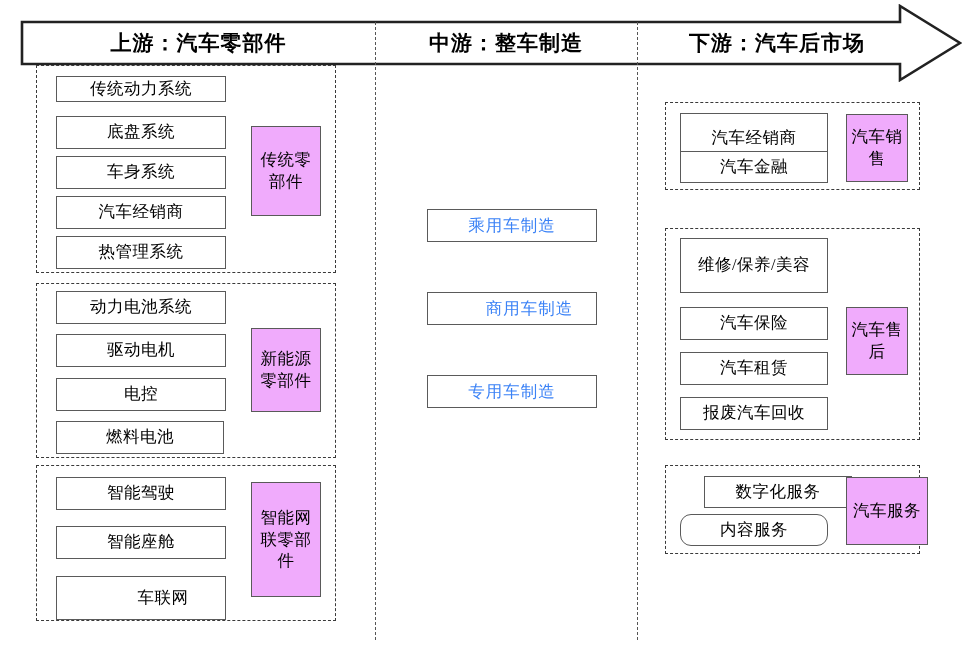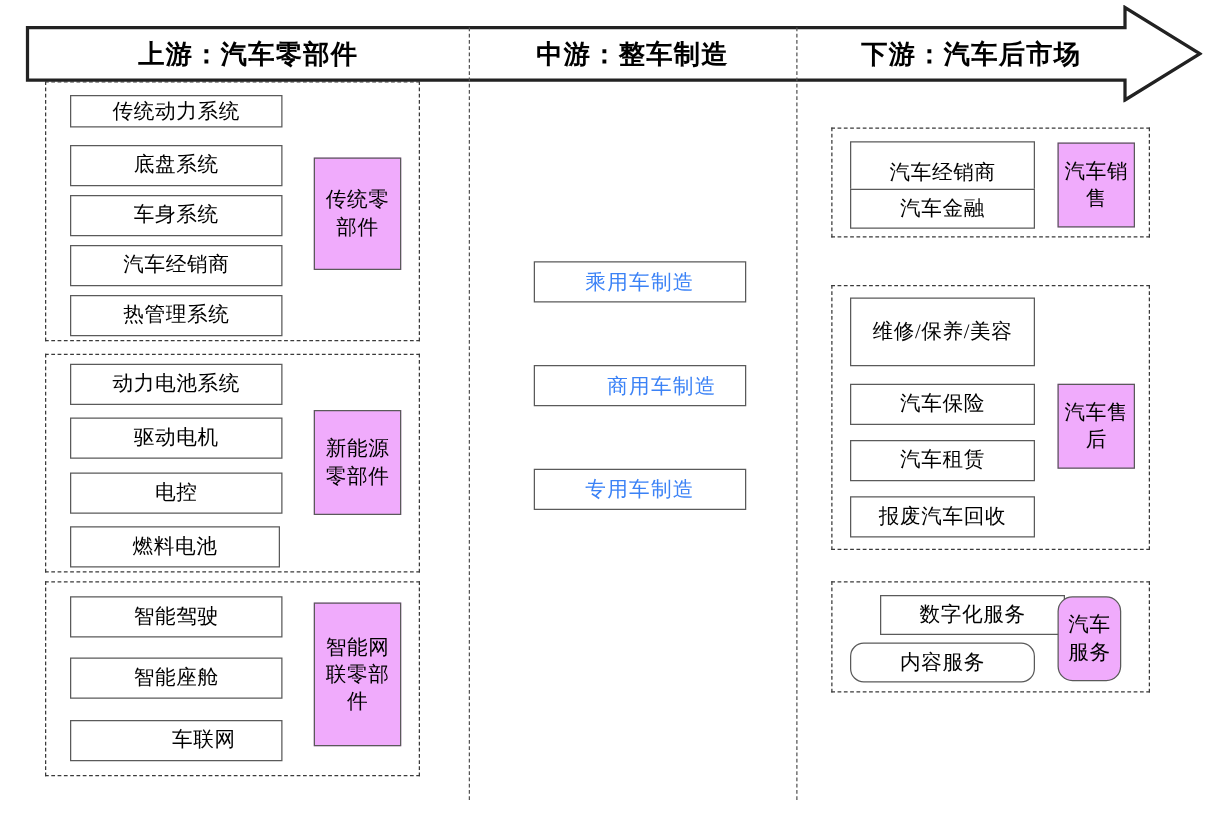--- a/index.html
+++ b/index.html
@@ -147,21 +147,21 @@
   <div class="item-box" style="left:56px; top:421px; width:168px; height:33px;">燃料电池</div>
 
   <div class="cat-box" style="left:251px; top:328px; width:70px; height:84px;">
     <span>新能源零部件</span>
   </div>
 
   <div class="group" style="left:36px; top:465px; width:300px; height:156px;"></div>
 
   <div class="item-box" style="left:56px; top:477px; width:170px; height:33px;">智能驾驶</div>
   <div class="item-box" style="left:56px; top:526px; width:170px; height:33px;">智能座舱</div>
-  <div class="item-box" style="left:56px; top:576px; width:170px; height:33px;padding-left:48px;">车联网</div>
+  <div class="item-box" style="left:56px; top:576px; width:170px; height:44px;padding-left:48px;">车联网</div>
 
   <div class="cat-box" style="left:251px; top:482px; width:70px; height:115px;">
     <span>智能网联零部件</span>
   </div>
 
   <div class="mid-box" style="left:427px; top:209px; width:170px; height:33px;">乘用车制造</div>
   <div class="mid-box" style="left:427px; top:292px; width:170px; height:33px;padding-left:35px;">商用车制造</div>
   <div class="mid-box" style="left:427px; top:375px; width:170px; height:33px;">专用车制造</div>
 
   <div class="group" style="left:665px; top:102px; width:255px; height:88px;"></div>
@@ -182,17 +182,17 @@
 
   <div class="cat-box" style="left:846px; top:307px; width:62px; height:68px;">
     <span>汽车售后</span>
   </div>
 
   <div class="group" style="left:665px; top:465px; width:255px; height:89px;"></div>
 
   <div class="item-box" style="left:680px; top:476px; width:148px; height:32px;margin-left:24px;">数字化服务</div>
   <div class="item-box" style="left:680px; top:514px; width:148px; height:32px;border-radius:11px;">内容服务</div>
 
-  <div class="cat-box" style="left:846px; top:477px; width:51px; height:68px;border-radius:12px;">
+  <div class="cat-box" style="left:846px; top:477px; width:82px; height:68px;">
     <span>汽车服务</span>
   </div>
 
 </div>
 
 </body></html>

